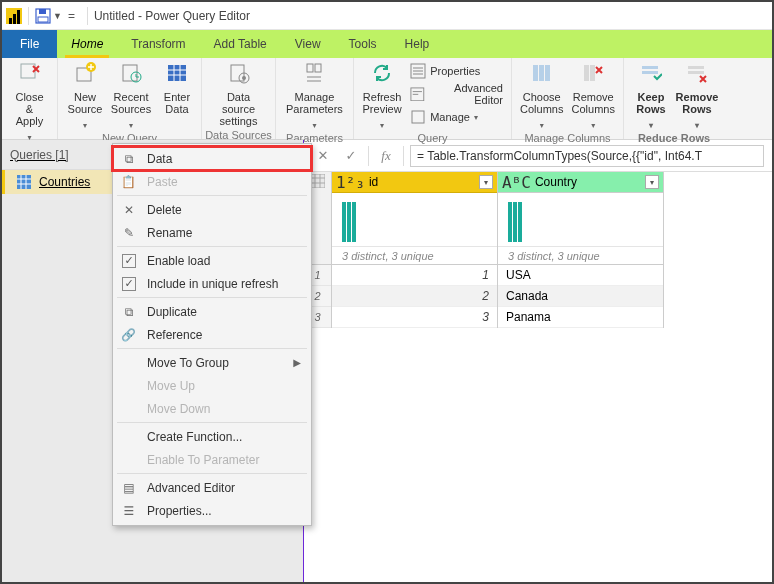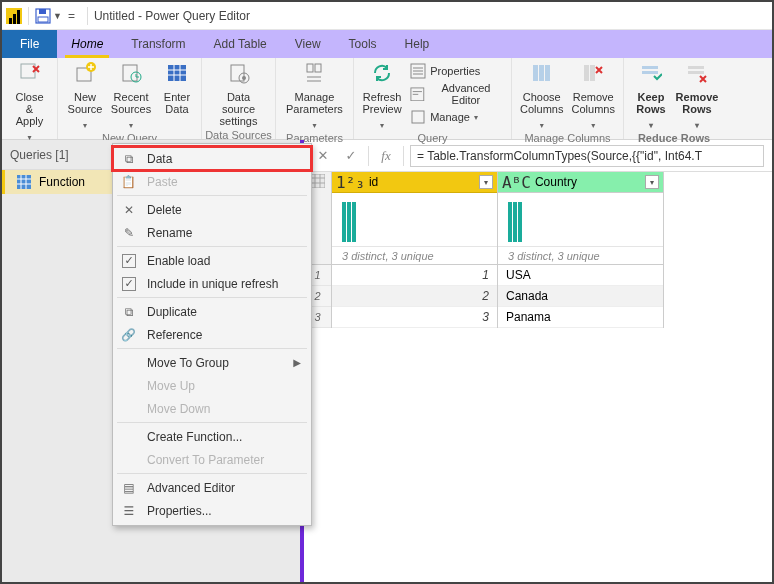--- a/index.html
+++ b/index.html
@@ -5,38 +5,38 @@
   * { box-sizing: border-box; margin: 0; padding: 0; font-family: "Segoe UI", sans-serif; font-size: 12px; }
   body { width: 774px; height: 584px; overflow: hidden; background: #fff; border: 2px solid #444; }
   .titlebar { height: 28px; display: flex; align-items: center; background: #fff; border-bottom: 1px solid #e5e5e5; padding-left: 4px; }
   .titlebar .pbicon { width: 16px; height: 16px; background: #f2c811; display:flex; align-items:flex-end; justify-content:center; gap:1px;}
   .titlebar .pbicon span{display:block;width:3px;background:#000;}
   .qbar-sep { width:1px; height:18px; background:#ddd; margin:0 6px;}
   .titlebar .save { width:16px;height:16px; }
   .titlebar .dd { font-size:9px; color:#555; margin-left:2px;}
   .titlebar .eq { margin:0 6px; color:#555; }
   .titlebar .title { color:#444; }
-  .menubar { height: 28px; display: flex; align-items: stretch; background: #c4b5fd; }
+  .menubar { height: 28px; display: flex; align-items: stretch; background: #bef264; }
   .menubar .mitem { padding: 0 14px; display:flex; align-items:center; color:#444; }
   .menubar .mitem.file { background:#1f6db5; color:#fff; padding:0 18px; }
   .menubar .mitem.active { position:relative; color:#000;font-style:italic; }
   .menubar .mitem.active::after { content:""; position:absolute; left:8px; right:8px; bottom:0; height:3px; background:#f2c811; }
   .ribbon { height: 82px; background:#f4f4f4; border-bottom:1px solid #d6d6d6; display:flex; }
   .rgroup { display:flex; flex-direction:column; border-right:1px solid #e2e2e2; }
   .rgroup .items { display:flex; flex:1; padding:2px 6px 0 6px; gap: 4px; align-items:flex-start;}
   .rgroup .glabel { text-align:center; font-size:11px; color:#777; padding-bottom:3px; }
   .rbtn { display:flex; flex-direction:column; align-items:center; justify-content:flex-start; padding:2px 4px; min-width:42px;gap:6px; }
   .rbtn .ric { width:22px; height:22px; margin-bottom:1px; position:relative; display:flex; align-items:center; justify-content:center;}
   .rbtn .lbl { text-align:center; font-size:11px; line-height:12px; color:#333;}
   .rbtn.small { flex-direction:row; min-width:auto; gap:4px; padding:1px 2px; align-items:center;}
   .rbtn.small .ric { width:16px; height:16px; margin:0;}
-  .rbtn.small .lbl { text-align:center; }
+  .rbtn.small .lbl { text-align:right; }
   .dropcaret { font-size:8px; color:#666; }
   .workspace { position:relative; height: calc(100% - 28px - 28px - 82px); display:flex; }
-  .qpanel { width: 302px; border-right:4px solid #6d28d9; background:#404040; display:flex; flex-direction:column;}
+  .qpanel { width: 302px; border-right:1px solid #6d28d9; background:#404040; display:flex; flex-direction:column;text-decoration:underline;}
   .qhead { height:30px; display:flex; align-items:center; justify-content:space-between; padding:0 8px; color:#555; background:#eaeaea; border-bottom:1px solid #ddd;}
   .qhead .chev { font-size:12px; color:#666;}
   .qlist { background:#eaeaea; flex:1;}
   .qitem { height:24px; display:flex; align-items:center; gap:8px; padding:0 12px; background:#f2e6b6; border-left:3px solid #f2c811;}
   .qitem .tico { width:14px;height:14px; }
   .main { flex:1; display:flex; flex-direction:column; }
   .fbar { height:32px; display:flex; align-items:center; border-bottom:1px solid #ddd; gap:6px; padding:0 8px;}
   .fbar .fbtn{ width:22px;height:22px; color:#888; display:flex; align-items:center; justify-content:center; font-size:13px;}
   .fbar .fx { font-style:italic; font-family:"Segoe UI"; }
   .fbar .fsep{ width:1px; height:20px; background:#ddd;}
@@ -290,21 +290,21 @@
     <div class="qhead">
       <span>Queries [1]</span>
       <span class="chev">〈</span>
     </div>
     <div class="qlist">
       <div class="qitem">
         <svg class="tico" viewBox="0 0 14 14">
             <rect x="0" y="0" width="14" height="14" fill="#4a8dd6"></rect>
             <path d="M0 4h14M0 9h14M4 0v14M9 0v14" stroke="#fff"></path>
           </svg>
-        <span>Function</span>
+        <span>Countries</span>
       </div>
     </div>
 
     <div class="ctxmenu">
       <div class="ci hl">
           <span class="cico">⧉</span>
           <span>Data</span>
         </div>
       <div class="ci disabled">
           <span class="cico">📋</span>
@@ -355,21 +355,21 @@
           <span class="cico"></span>
           <span>Move Down</span>
         </div>
       <div class="csep"></div>
       <div class="ci">
           <span class="cico"></span>
           <span>Create Function...</span>
         </div>
       <div class="ci disabled">
           <span class="cico"></span>
-          <span>Convert To Parameter</span>
+          <span>Enable To Parameter</span>
         </div>
       <div class="csep"></div>
       <div class="ci">
           <span class="cico">▤</span>
           <span>Advanced Editor</span>
         </div>
       <div class="ci">
           <span class="cico">☰</span>
           <span>Properties...</span>
         </div>

